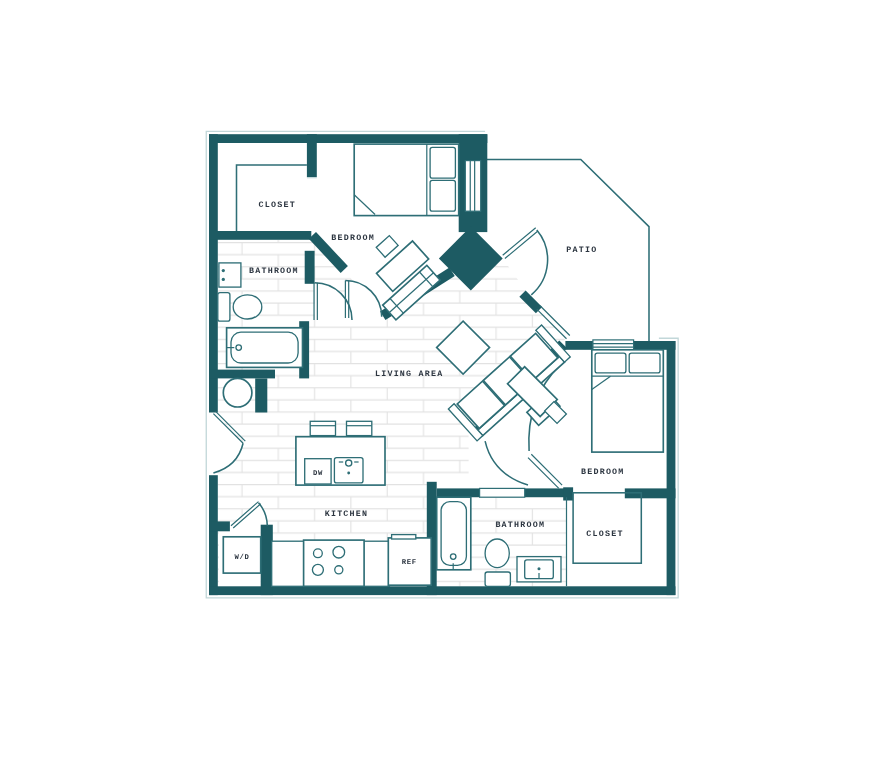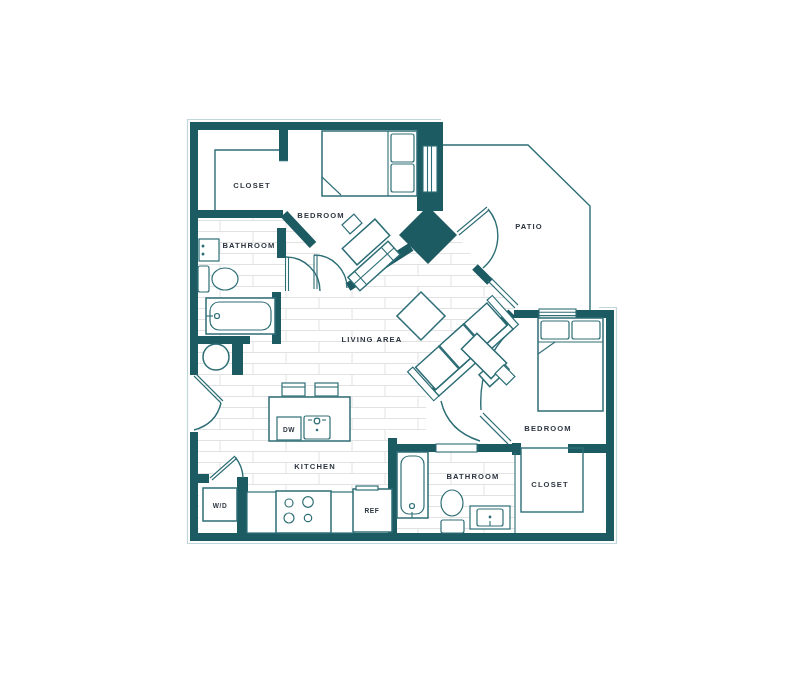--- a/index.html
+++ b/index.html
@@ -1,20 +1,20 @@
 <!DOCTYPE html>
 <html style="--wall: #1d5b63; --line: #2e6e76; --light: #c2d7d9; --text: #2c3540; --floor: #e2e2e2; --bg: #ffffff;"><head>
 <meta charset="utf-8">
 <style>
   :root{
     --wall:#1d5b63; --line:#2e6e76; --light:#c2d7d9; --text:#2c3540; --floor:#e2e2e2; --bg:#ffffff;
   }
   html,body{margin:0;padding:0;background:var(--bg);}
   .stage{position:relative;width:796px;height:592px;background:var(--bg);overflow:hidden;
-         font-family:Liberation Sans, sans-serif;}
+         font-family:Liberation Mono, monospace;}
   svg{position:absolute;left:0;top:0;}
   .wall{fill:var(--wall);stroke:none;}
   .dline{stroke:var(--wall);fill:none;}
   .tline{stroke:var(--line);fill:none;stroke-width:1.4;}
   .thin{stroke-width:1.1;}
   .lline{stroke:var(--light);fill:none;stroke-width:1.2;}
   .furn{fill:#fff;stroke:var(--line);stroke-width:1.5;}
   .furn2{fill:#fff;stroke:var(--line);stroke-width:1.2;}
   .white{fill:#fff;stroke:none;}
   .rlabel{fill:var(--text);font-size:7.6px;font-weight:700;letter-spacing:1.1px;}

